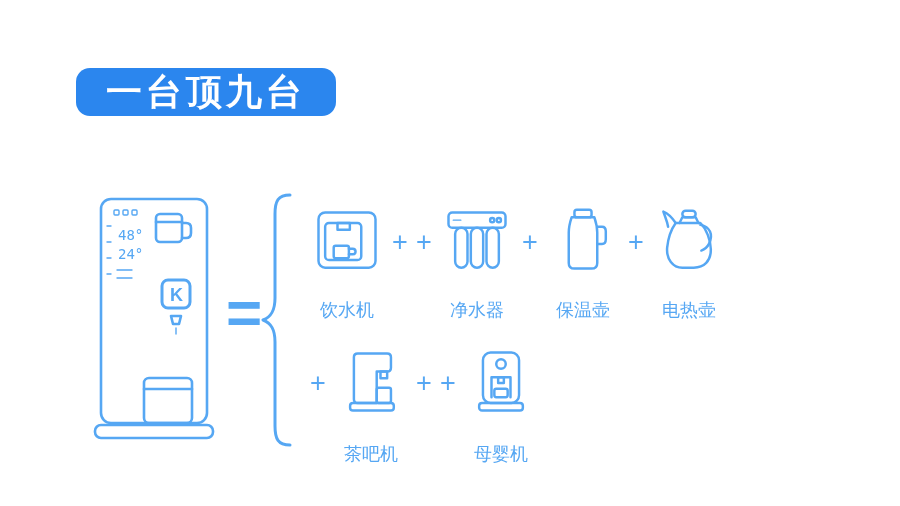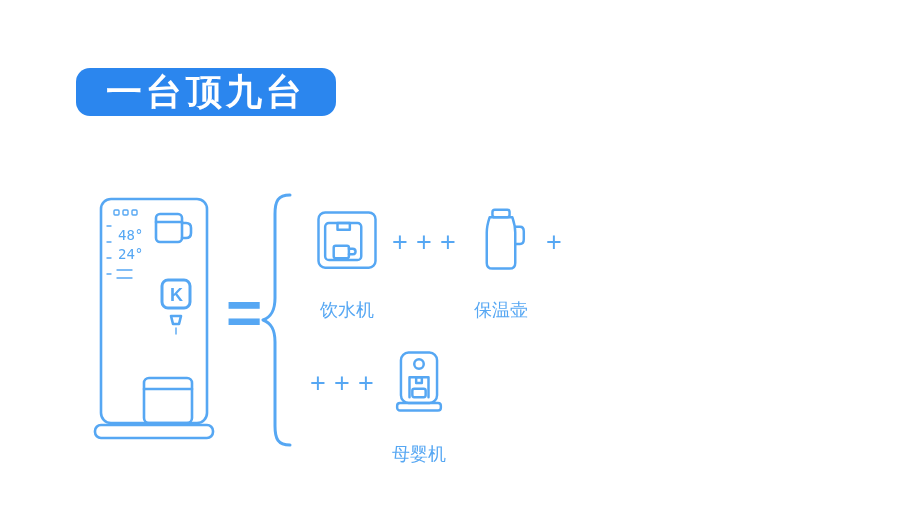--- a/index.html
+++ b/index.html
@@ -113,44 +113,81 @@
         </svg>
       </div>
       <div class="label">饮水机</div>
     </div>
 
     <div class="plus">+</div>
 
 
     <div class="plus">+</div>
 
+    <div class="cell">
+      <div class="iconbox">
+        <svg class="draw" width="76" height="82" viewBox="0 0 80 80">
+          <rect x="10" y="9" width="60" height="16" rx="4"></rect>
+          <circle cx="56" cy="17" r="2.2"></circle>
+          <circle cx="63" cy="17" r="2.2"></circle>
+          <path class="thin" d="M15 17 h8"></path>
+          <rect x="17" y="25" width="13" height="42" rx="6.5"></rect>
+          <rect x="33.5" y="25" width="13" height="42" rx="6.5"></rect>
+          <rect x="50" y="25" width="13" height="42" rx="6.5"></rect>
+        </svg>
+      </div>
+      <div class="label">净水器</div>
+    </div>
 
     <div class="plus">+</div>
 
     <div class="cell">
       <div class="iconbox">
         <svg class="draw" width="76" height="82" viewBox="0 0 80 80">
           <rect x="31" y="6" width="18" height="8" rx="2.5"></rect>
           <path d="M28 14 C26 20 25 24 25 30 L25 62 Q25 68 31 68 L49 68 Q55 68 55 62 L55 30 C55 24 54 20 52 14 Z"></path>
           <path d="M55 24 h5 q4 0 4 5 v8 q0 5 -4 5 h-5"></path>
         </svg>
       </div>
       <div class="label">保温壶</div>
     </div>
 
     <div class="plus">+</div>
 
+    <div class="cell">
+      <div class="iconbox">
+        <svg class="draw" width="76" height="82" viewBox="0 0 80 80">
+          <rect x="33" y="7" width="14" height="7" rx="3.5"></rect>
+          <path d="M30 20 L33 14 H47 L50 20"></path>
+          <path d="M26 20 H52 C58 26 63 38 63 48 C63 60 56 67 45 67 H33 C23 67 16 58 17 46 C18 36 21 27 26 20 Z"></path>
+          <path d="M26 20 C22 14 18 10 13 8 C15 14 17 18 18 24"></path>
+          <path d="M52 22 C62 24 66 32 61 42 C59 46 56 48 53 49"></path>
+        </svg>
+      </div>
+      <div class="label">电热壶</div>
+    </div>
 
   </div>
 
   <div class="row row2">
 
 
     <div class="plus">+</div>
 
+    <div class="cell">
+      <div class="iconbox">
+        <svg class="draw" width="76" height="86" viewBox="0 0 80 80">
+          <path d="M26 9 H57 Q61 9 61 13 V24 Q61 28 57 28 H46 V61 H26 Q22 61 22 57 V13 Q22 9 26 9 Z"></path>
+          <rect x="50" y="28" width="7" height="7"></rect>
+          <rect x="46" y="45" width="15" height="16" rx="2"></rect>
+          <rect x="18" y="61" width="46" height="8" rx="3"></rect>
+        </svg>
+      </div>
+      <div class="label">茶吧机</div>
+    </div>
 
     <div class="plus">+</div>
 
 
     <div class="plus">+</div>
 
     <div class="cell">
       <div class="iconbox">
         <svg class="draw" width="76" height="86" viewBox="0 0 80 80">
           <rect x="21" y="8" width="38" height="53" rx="8"></rect>

